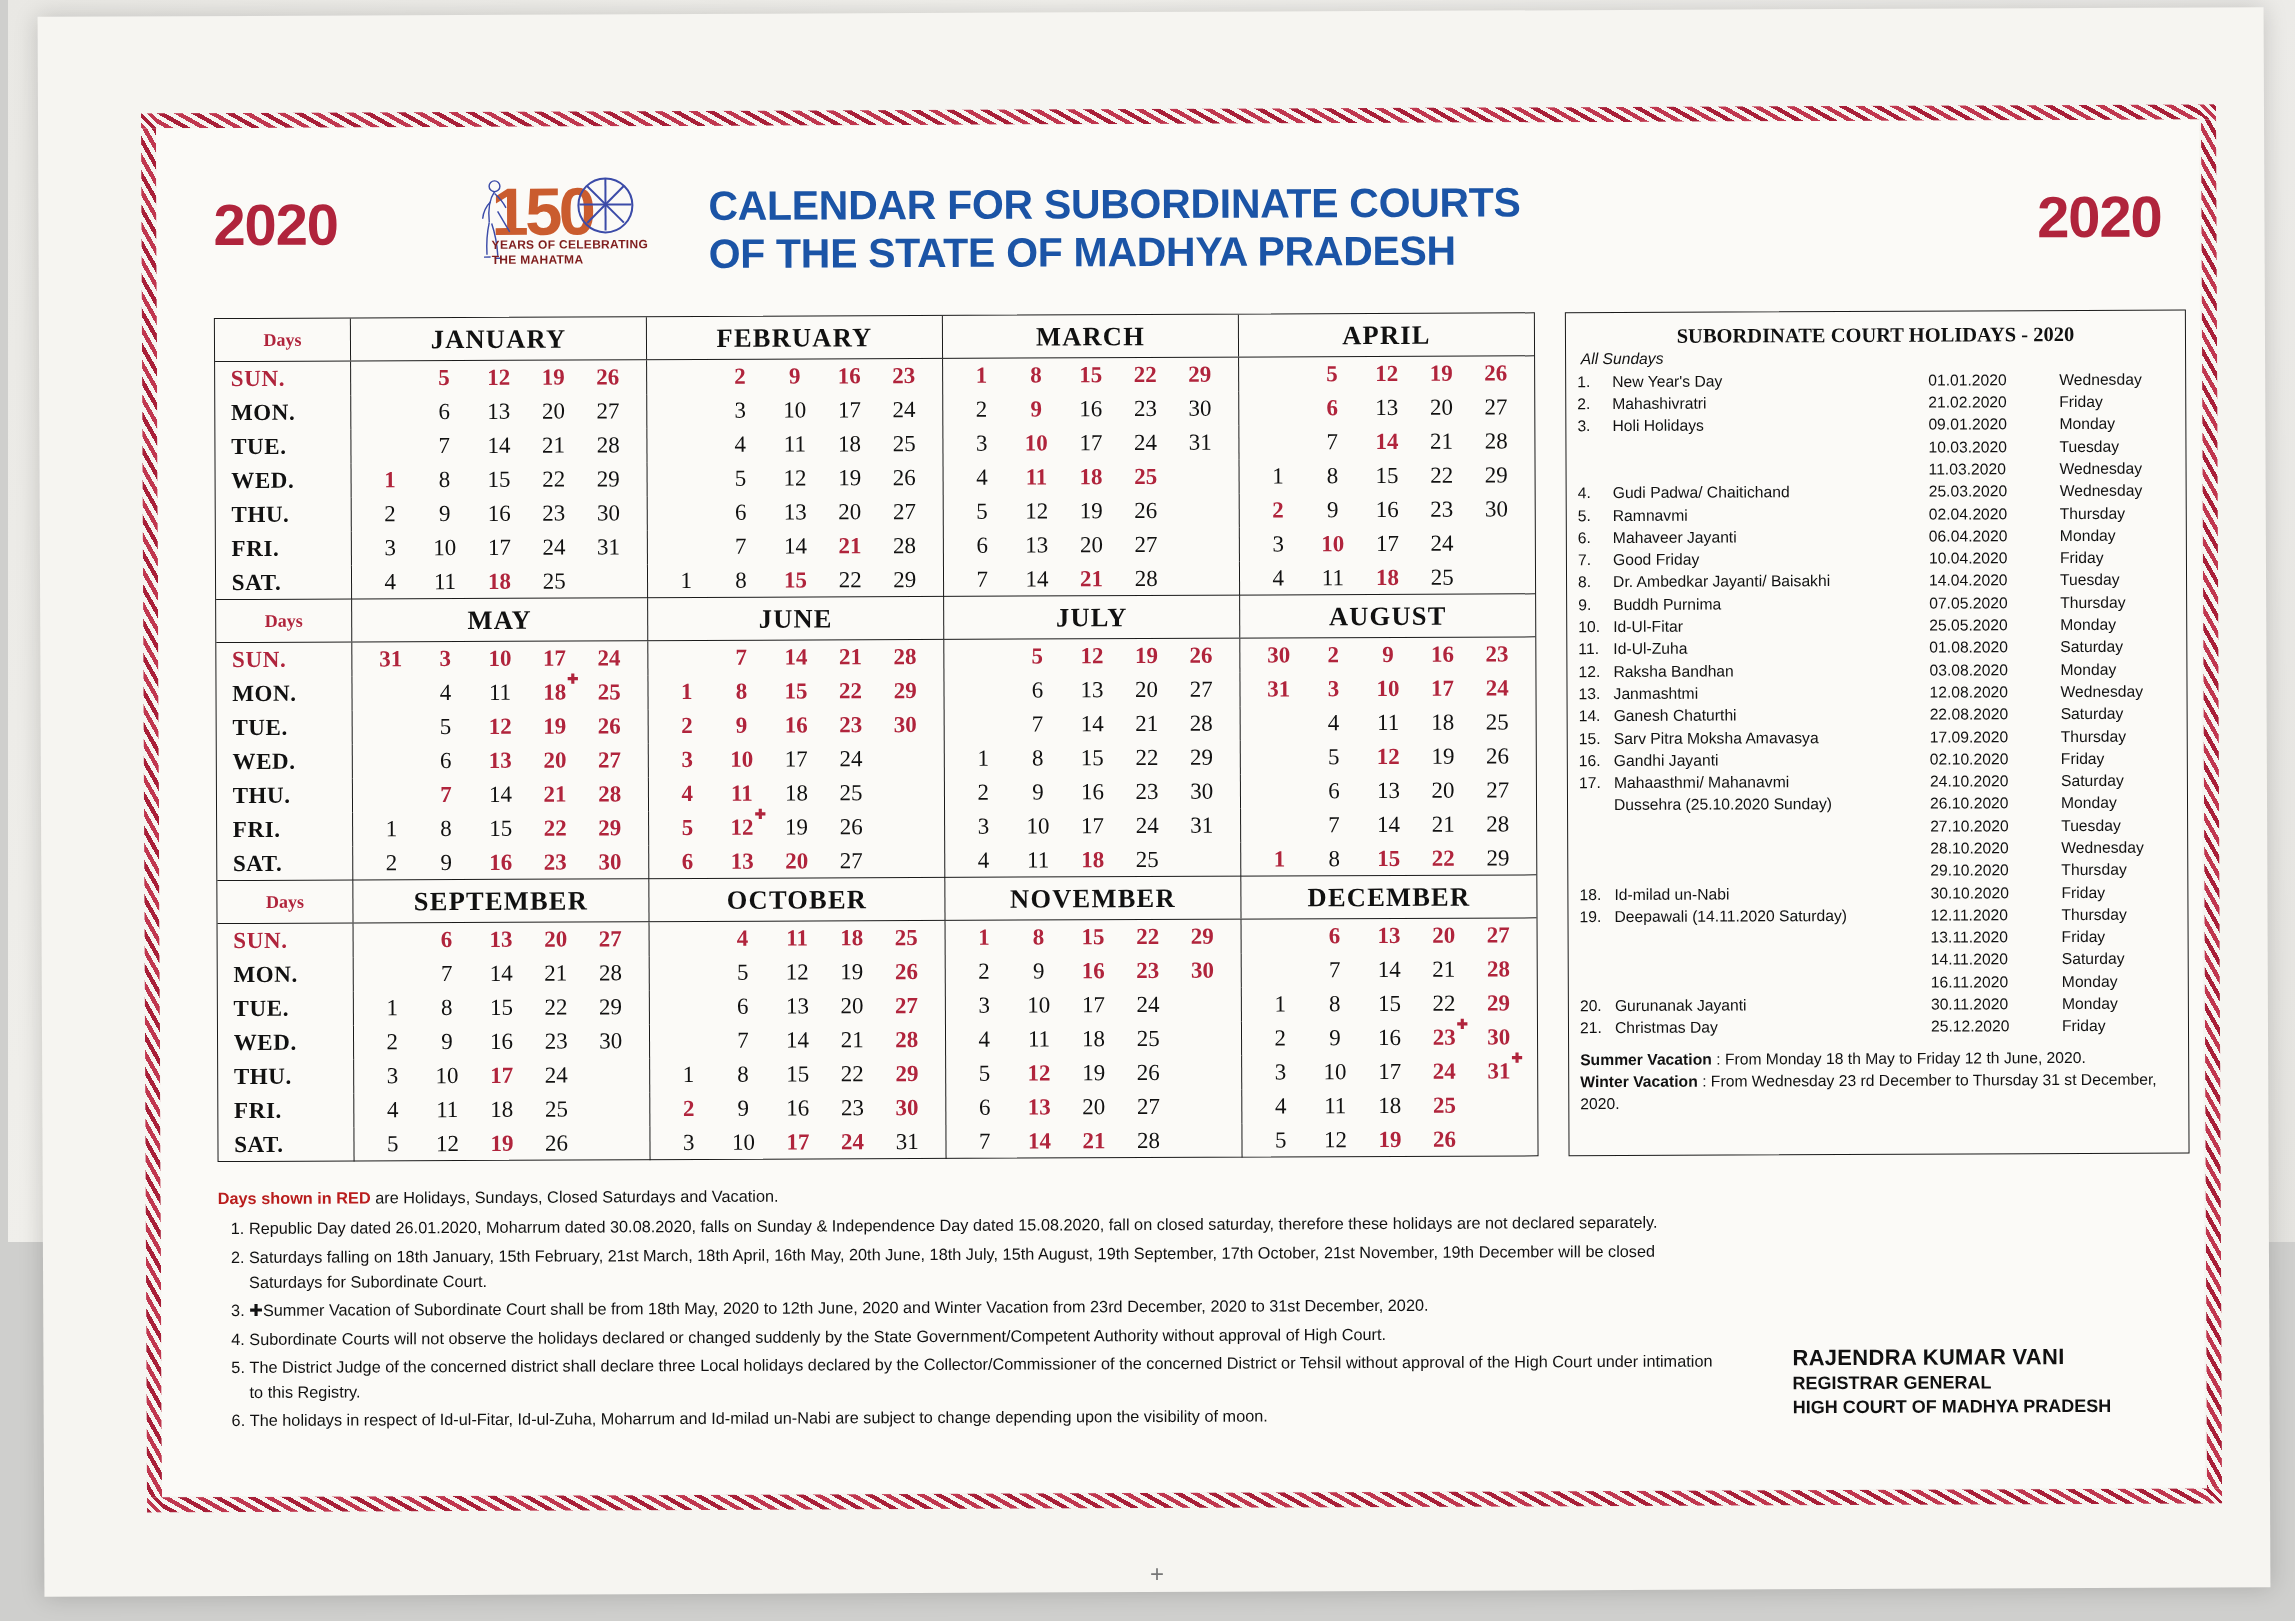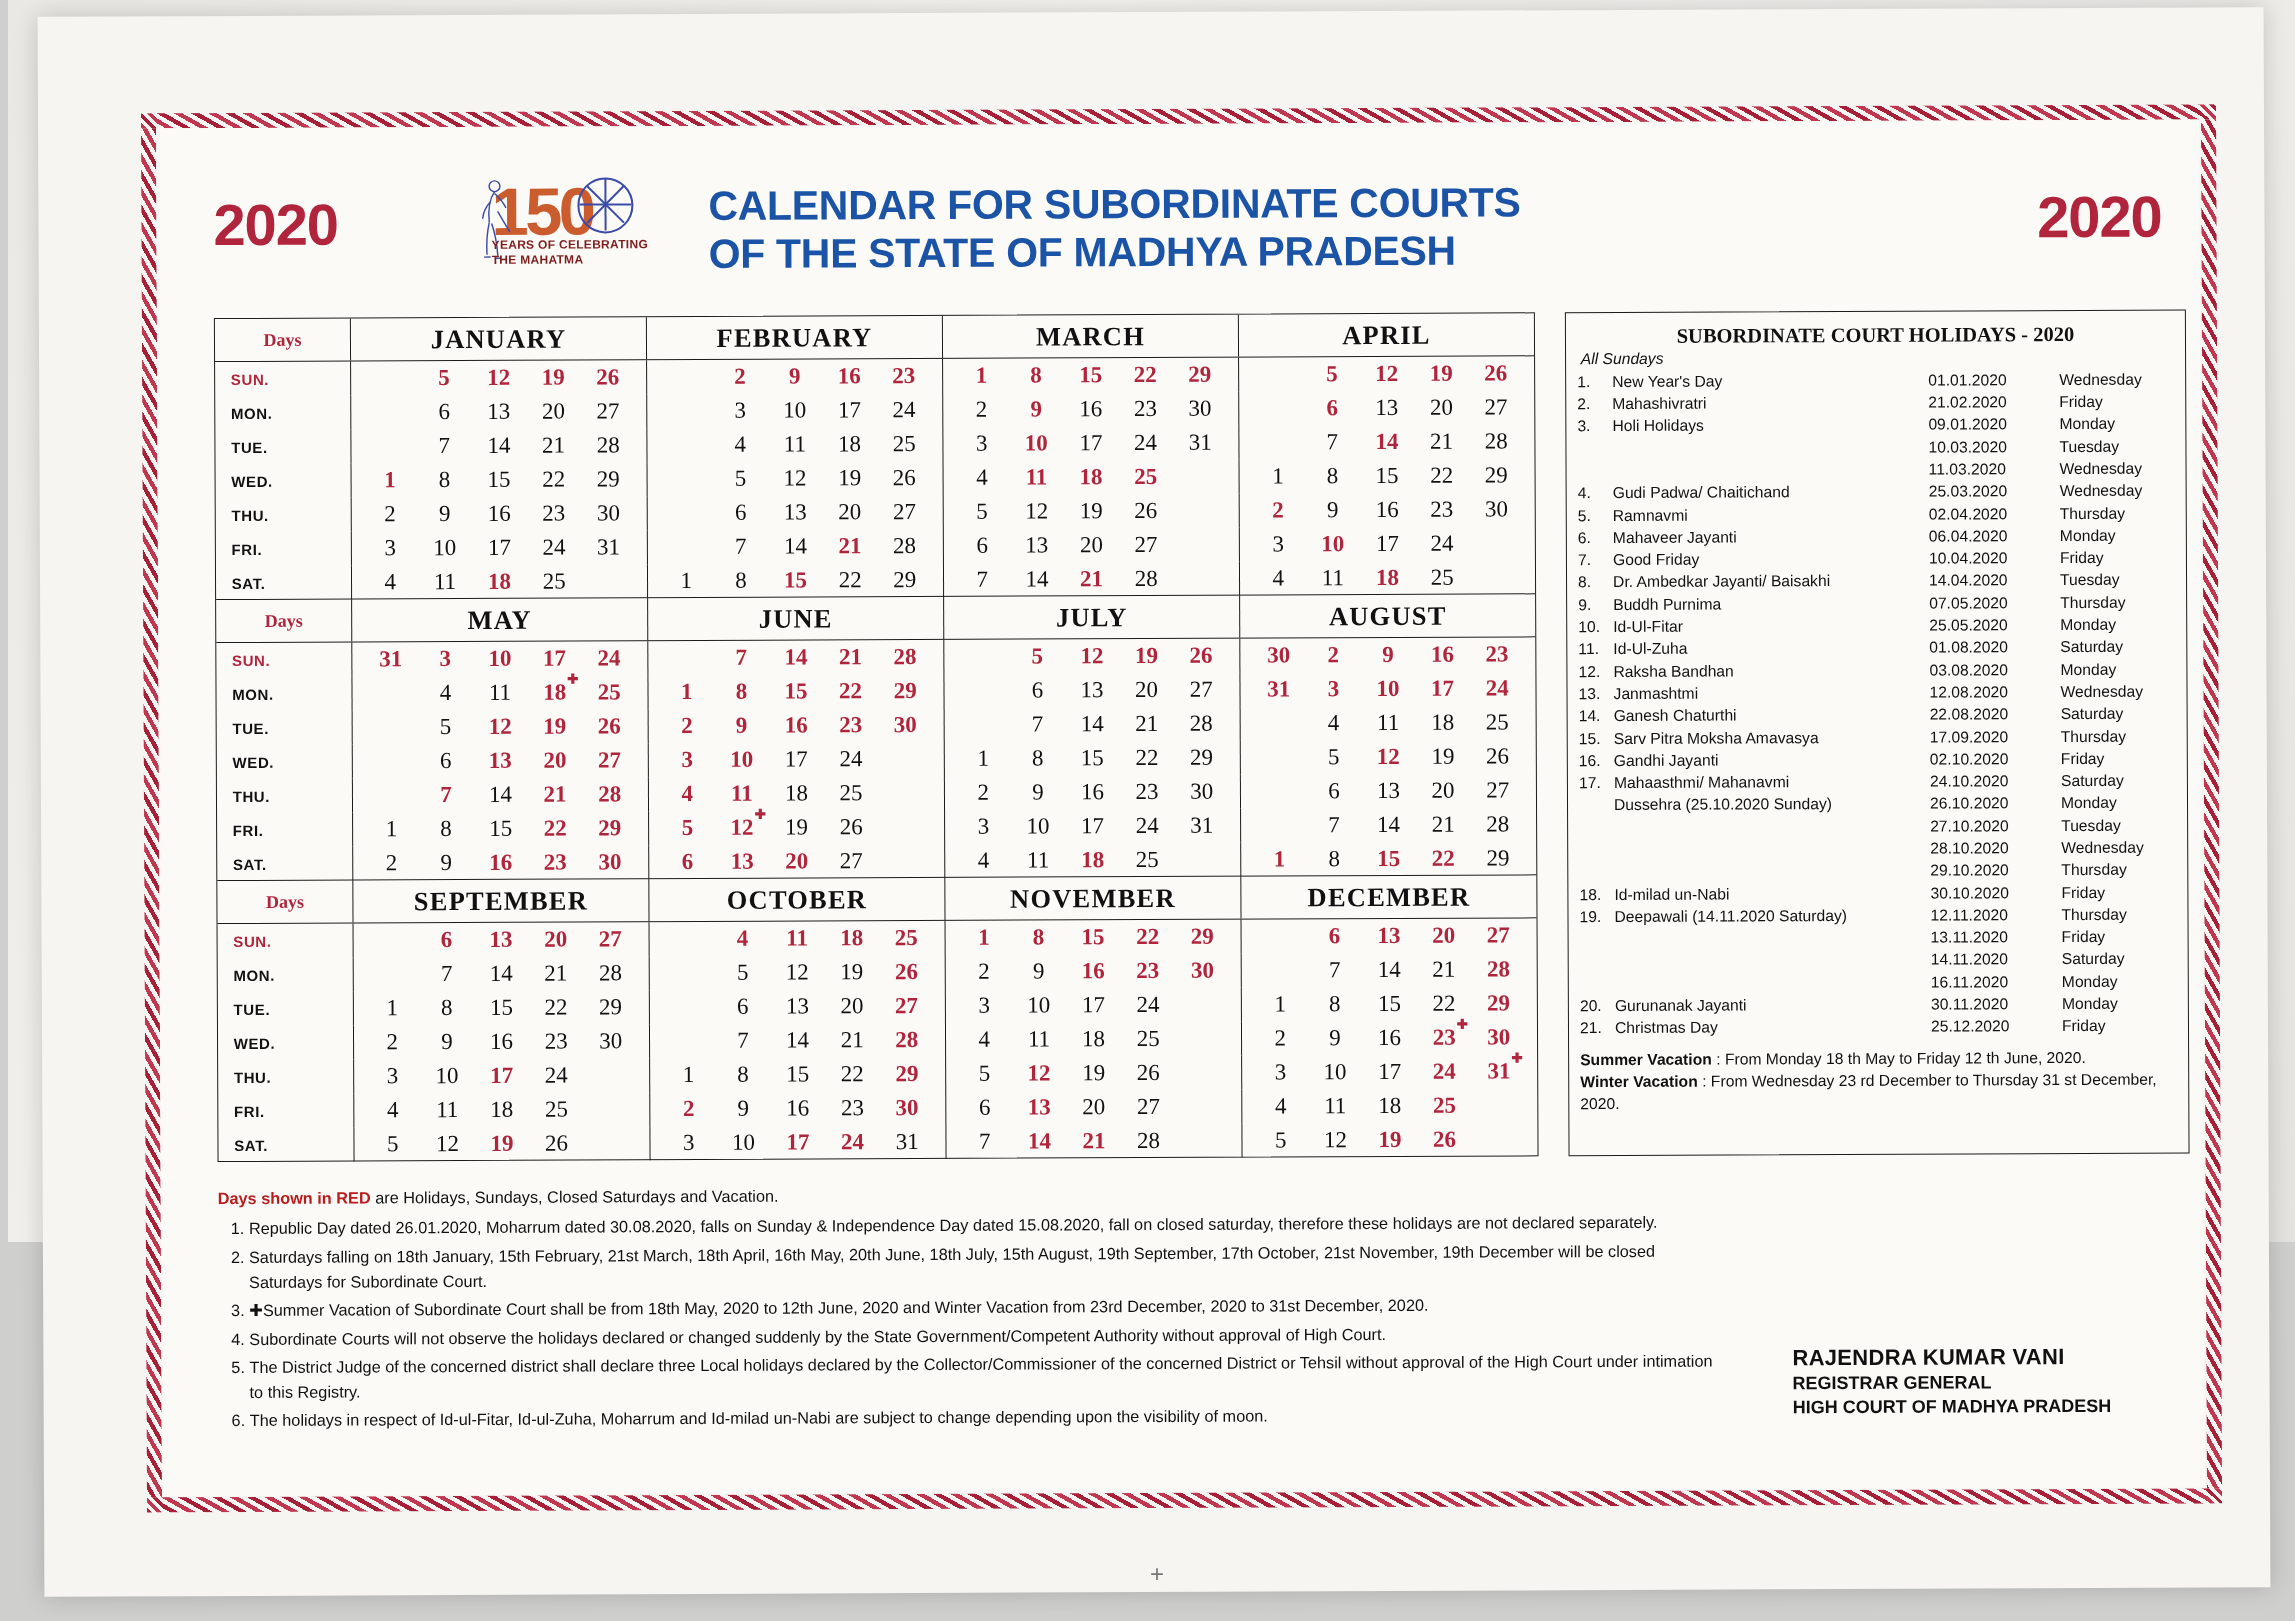--- a/index.html
+++ b/index.html
@@ -36,21 +36,21 @@
   .cal{position:absolute;left:175px;top:302px;width:1321px;height:844px;border:1.8px solid #1b1b1b;box-sizing:border-box;}
   .block{position:relative;height:281px;border-bottom:1.8px solid #1b1b1b;box-sizing:border-box;}
   .block:last-child{border-bottom:none;}
   .hrow{display:flex;height:43px;border-bottom:1.8px solid #1b1b1b;box-sizing:border-box;}
   .hcell{flex:1 1 0;border-right:1.8px solid #1b1b1b;box-sizing:border-box;display:flex;align-items:center;justify-content:center;
          font-family:"Liberation Serif",serif;font-weight:bold;font-size:26.5px;letter-spacing:1.2px;color:#111;}
   .hcell:first-child{flex:0 0 136px;color:#b0243c;font-size:18px;letter-spacing:0;}
   .hcell:last-child{border-right:none;}
   .brow{display:flex;height:34px;}
   .dcell{flex:0 0 136px;border-right:1.8px solid #1b1b1b;box-sizing:border-box;display:flex;align-items:center;padding-left:15.7px;
-         font-family:Liberation Sans, sans-serif;font-size:15px;font-weight:bold;color:#111;letter-spacing:0.6px;}
+         font-family:Liberation Serif, serif;font-size:23px;font-weight:bold;color:#111;letter-spacing:0.6px;}
   .dcell.red{color:#b0243c;}
   .mcell{flex:1 1 0;border-right:1.8px solid #1b1b1b;box-sizing:border-box;display:flex;align-items:center;justify-content:space-around;
          font-family:"Liberation Serif",serif;font-size:23px;color:#111;padding:0 11px;}
   .mcell:last-child{border-right:none;}
   .mcell span{min-width:31px;text-align:center;position:relative;}
   .mcell span.r{color:#b0243c;font-weight:bold;}
   .mcell span.star:after{content:"\271A";position:absolute;top:-8.4px;right:-8.4px;font-size:13.3px;color:#b0243c;}
 
   
   .hol{position:absolute;left:1526px;top:302px;width:621px;height:844px;border:1.8px solid #1b1b1b;box-sizing:border-box;background:#fbfaf7;padding:7.2px 11px;}

